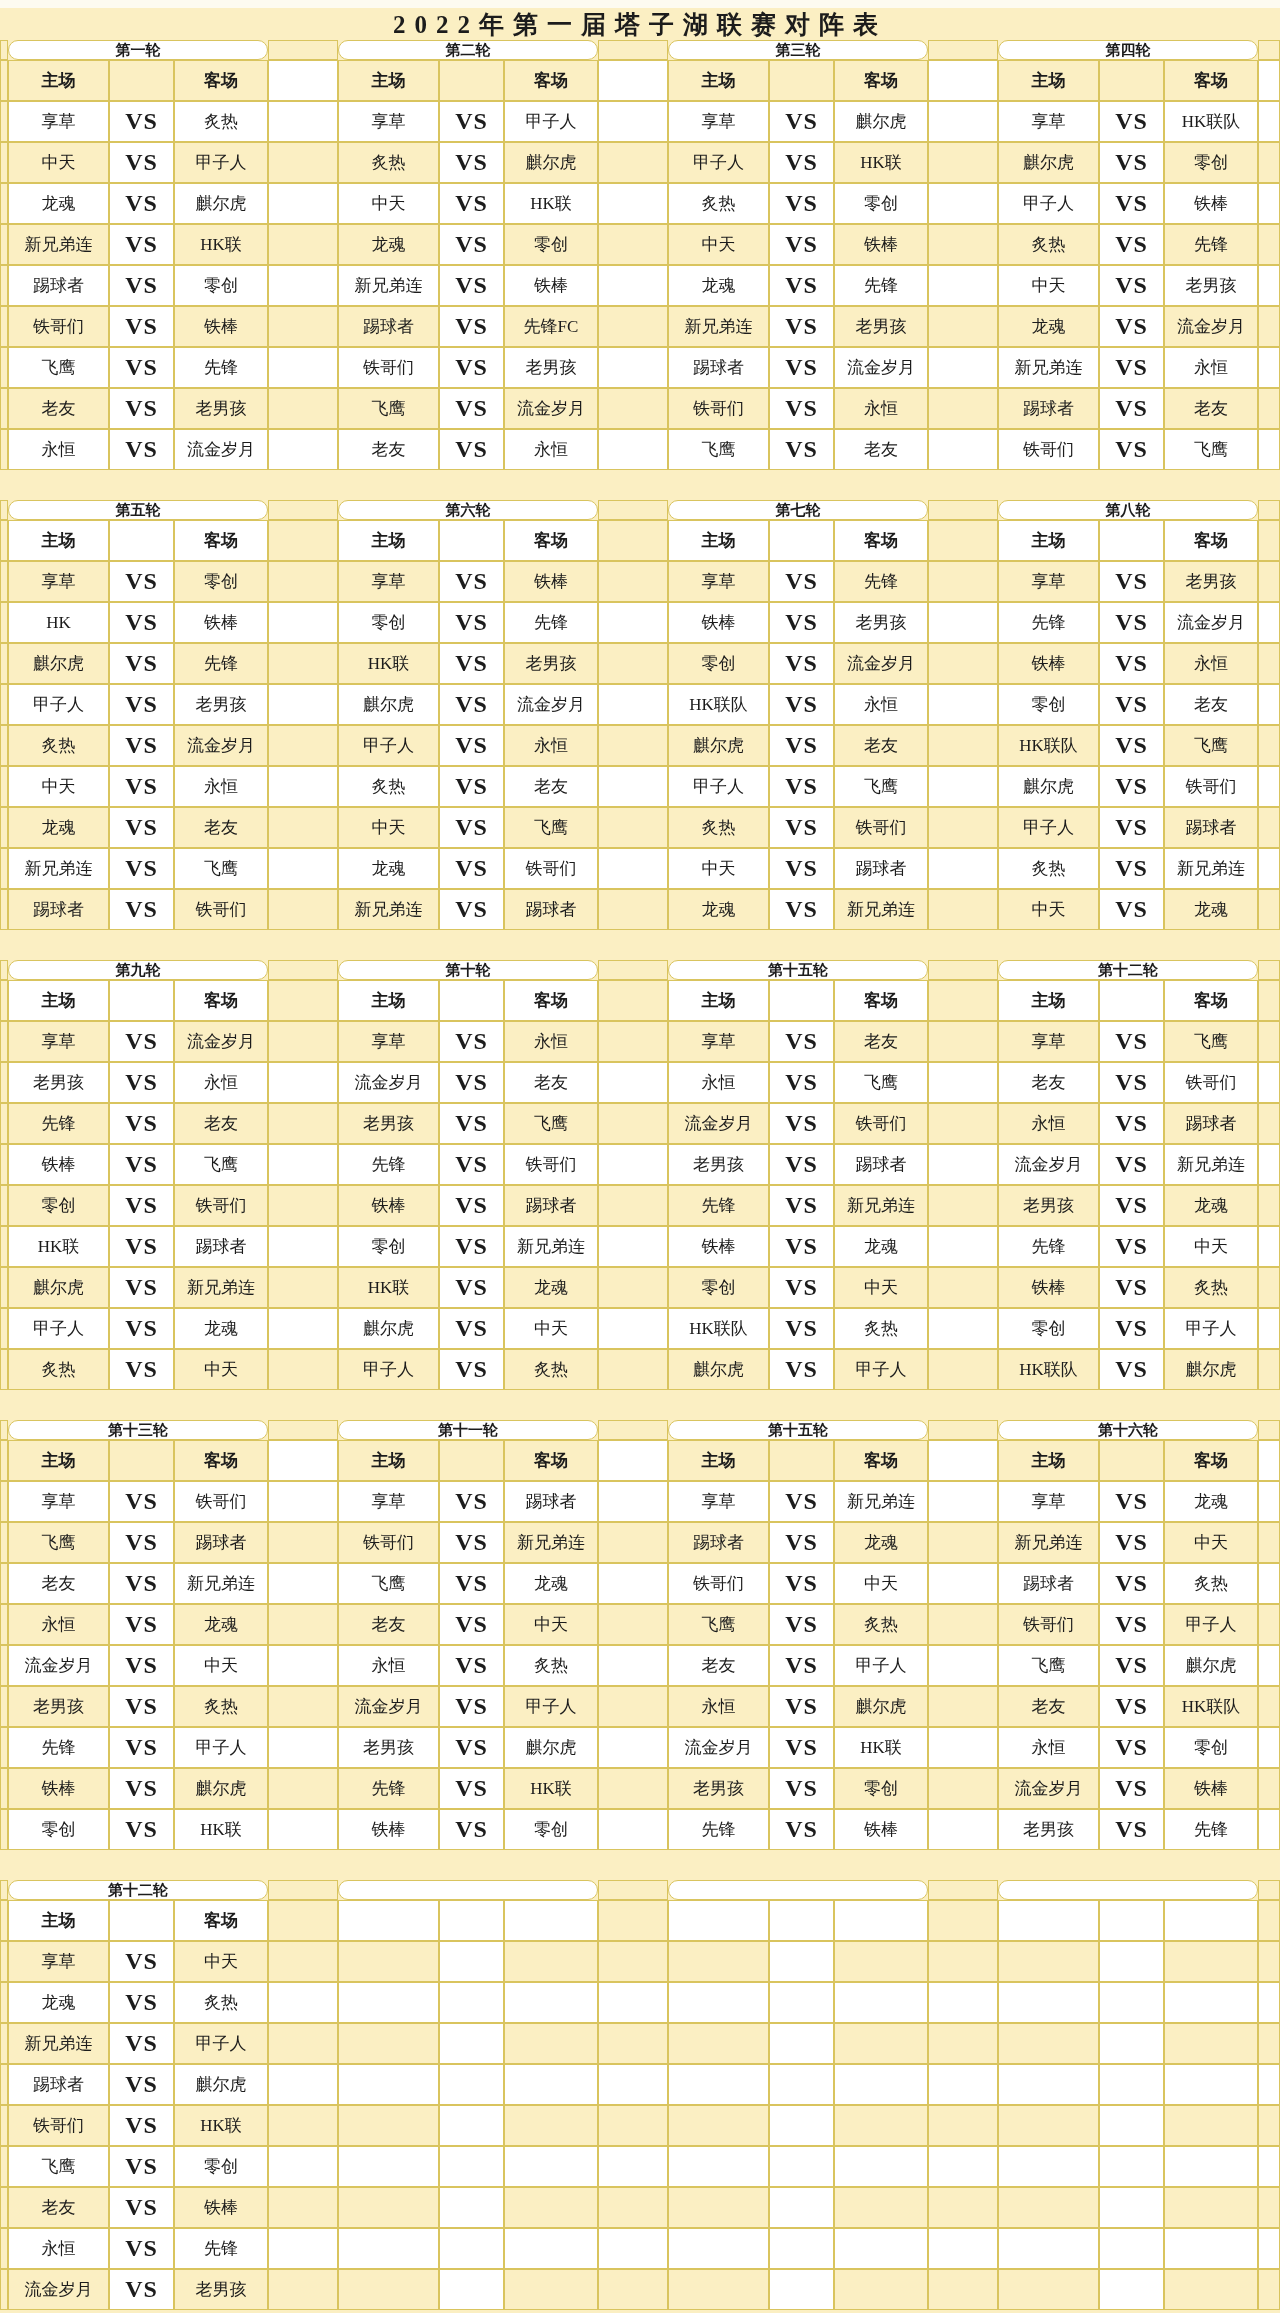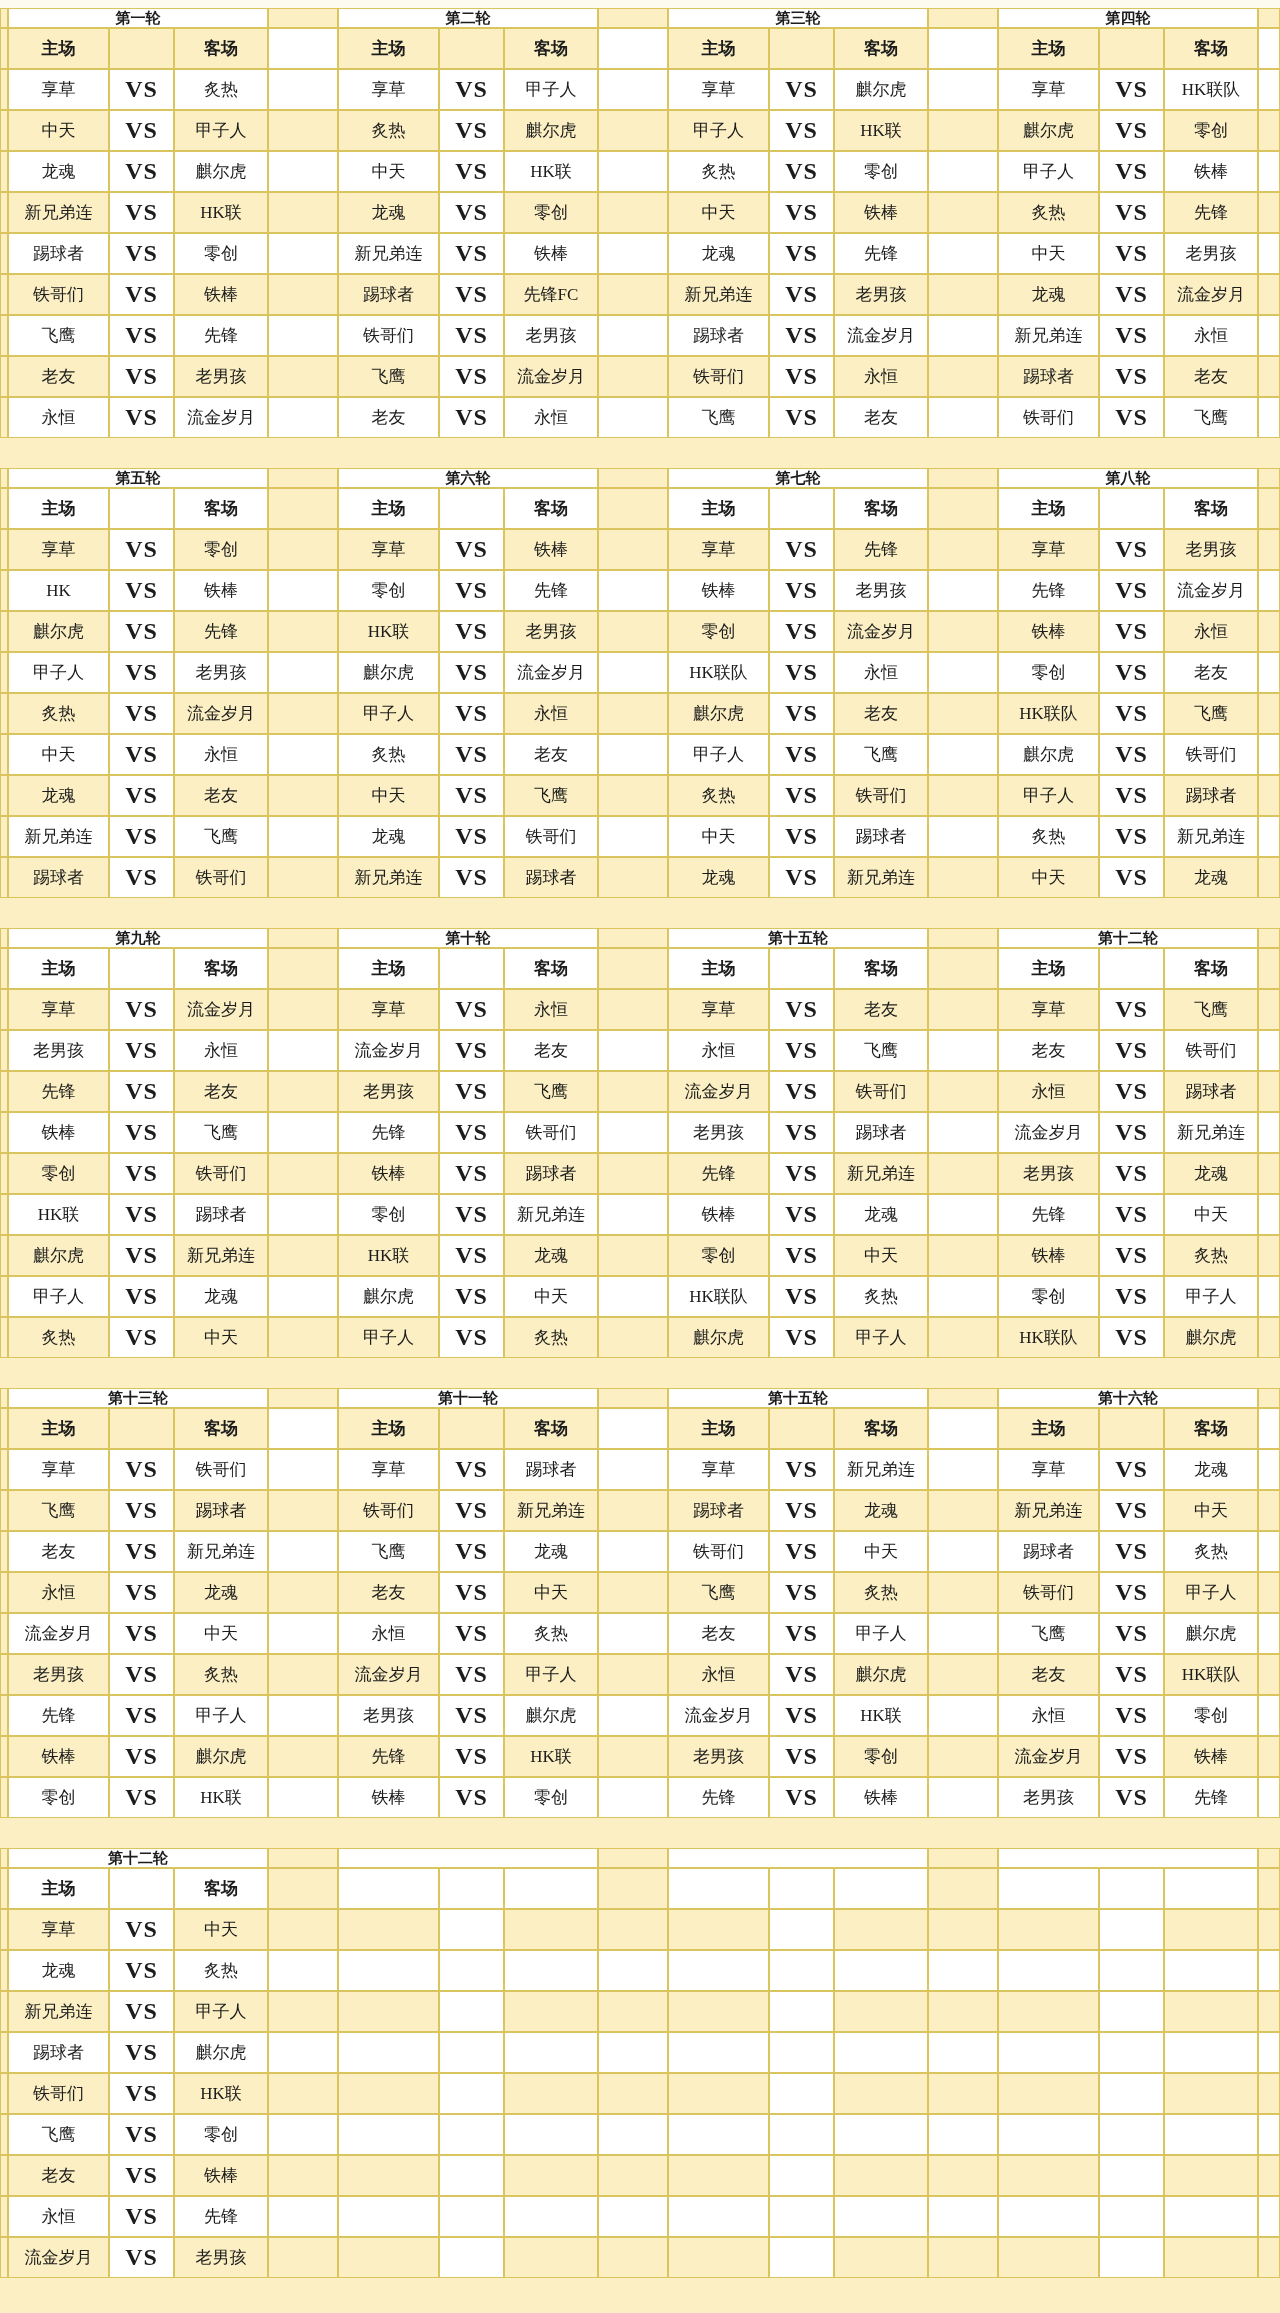--- a/index.html
+++ b/index.html
@@ -36,31 +36,32 @@
   }
   .cell{
     box-sizing:border-box;
     border:1px solid var(--border);
     display:flex;align-items:center;justify-content:center;
     overflow:hidden;white-space:nowrap;
     background:var(--white);
   }
   .cell.y{background:var(--yellow);}
   .cell.rt{height:20px;font-size:15px;font-weight:bold;}
-  .cell.rt-span{grid-column:span 3;}
+  .cell.rt-span{grid-column:span 3;border-radius:10px;}
   .cell.hd{height:41px;font-size:17px;font-weight:bold;}
   .cell.dt{height:41px;font-size:17px;}
   .cell.vs{font-size:24px;font-weight:bold;letter-spacing:1px;}
   .gap{height:30px;background:var(--yellow);}
 </style>
 </head>
 <body>
 
 <div id="page">
   <div id="top-strip"></div>
+  <div id="title-bar">2022年第一届塔子湖联赛对阵表</div>
   <div id="bands">
       <div class="band">
         <div class="cell rt y"></div>
         <div class="cell rt rt-span">第一轮</div>
         <div class="cell rt y"></div>
         <div class="cell rt rt-span">第二轮</div>
         <div class="cell rt y"></div>
         <div class="cell rt rt-span">第三轮</div>
         <div class="cell rt y"></div>
         <div class="cell rt rt-span">第四轮</div>

